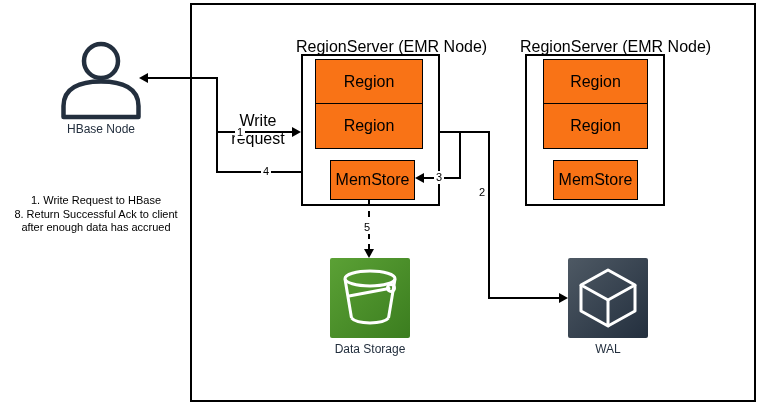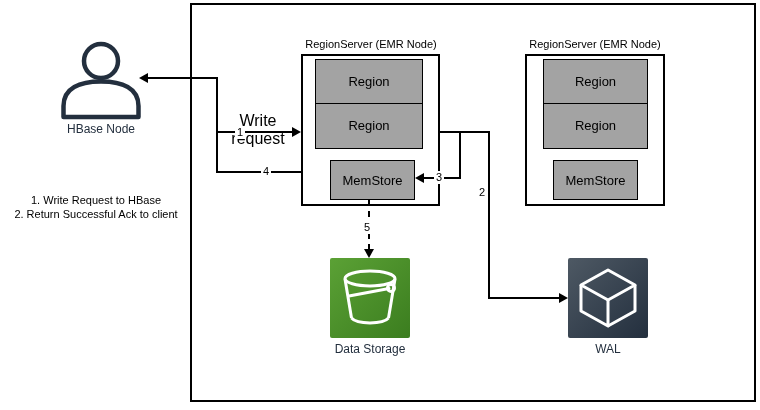--- a/index.html
+++ b/index.html
@@ -4,23 +4,23 @@
 <style>
   html,body{margin:0;padding:0;background:#ffffff;}
   .canvas{
     position:relative;width:760px;height:410px;background:#ffffff;overflow:hidden;
     font-family:"Liberation Sans", sans-serif;color:#000;
   }
   .big-box{position:absolute;left:190px;top:3px;width:566px;height:399px;
     border:2px solid #000;box-sizing:border-box;background:transparent;}
   
   .node-box{position:absolute;border:2px solid #000;box-sizing:border-box;background:#fff;}
-  .inner-box{position:absolute;border:1.5px solid #000;box-sizing:border-box;background:#a3a3a3;
-    display:flex;align-items:center;justify-content:center;font-size:13px;}
-  .box-title{position:absolute;font-size:11px;text-align:center;white-space:nowrap;}
+  .inner-box{position:absolute;border:1.5px solid #000;box-sizing:border-box;background:#f97316;
+    display:flex;align-items:center;justify-content:center;font-size:16px;}
+  .box-title{position:absolute;font-size:16px;text-align:center;white-space:nowrap;}
   
   .h-line{position:absolute;height:2px;background:#000;}
   .v-line{position:absolute;width:2px;background:#000;}
   .v-dash{position:absolute;width:0;border-left:2px dashed #000;}
   .arrow{position:absolute;width:0;height:0;}
   .arrow-left{border-top:5px solid transparent;border-bottom:5px solid transparent;border-right:9px solid #000;}
   .arrow-right{border-top:5px solid transparent;border-bottom:5px solid transparent;border-left:9px solid #000;}
   .arrow-down{border-left:5px solid transparent;border-right:5px solid transparent;border-top:9px solid #000;}
   .edge-num{position:absolute;font-size:11px;background:#fff;padding:0 2px;line-height:13px;}
   .edge-text{position:absolute;font-size:16px;text-align:center;background:#fff;}
@@ -40,21 +40,22 @@
   <div class="big-box"></div>
 
   <svg style="position:absolute;left:60px;top:38px;" width="82" height="82" viewBox="0 0 82 82">
     <circle cx="41" cy="23" r="17" fill="none" stroke="#232f3e" stroke-width="4.5"></circle>
     <path d="M 3.5 79 L 3.5 68 C 3.5 50 20 43.5 41 43.5 C 62 43.5 78.5 50 78.5 68 L 78.5 79 Z" fill="none" stroke="#232f3e" stroke-width="4.5" stroke-linejoin="round"></path>
   </svg>
   <div class="icon-label" style="left:40px;top:122px;width:122px;">HBase Node</div>
 
   <div class="steps">
     <div>1. Write Request to HBase</div>
-    <div>2. Return Successful Ack to client</div>
+    <div>8. Return Successful Ack to client</div>
+    <div>after enough data has accrued</div>
   </div>
 
   <div class="box-title" style="left:296px;top:38px;width:150px;">RegionServer (EMR Node)</div>
   <div class="node-box" style="left:301px;top:54px;width:139px;height:152px;"></div>
   <div class="inner-box" style="left:315px;top:59px;width:108px;height:45px;">Region</div>
   <div class="inner-box" style="left:315px;top:102.5px;width:108px;height:46px;">Region</div>
   <div class="inner-box" style="left:330px;top:160px;width:85px;height:40px;">MemStore</div>
 
   <div class="box-title" style="left:520px;top:38px;width:150px;">RegionServer (EMR Node)</div>
   <div class="node-box" style="left:525px;top:54px;width:140px;height:152px;"></div>

